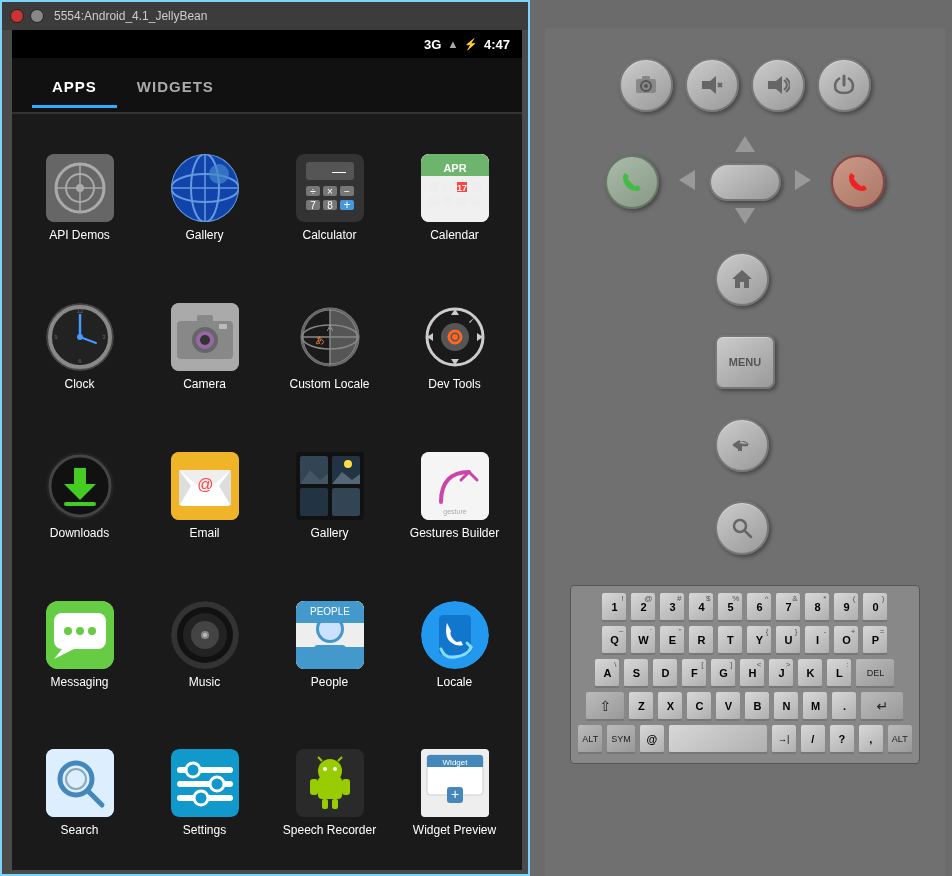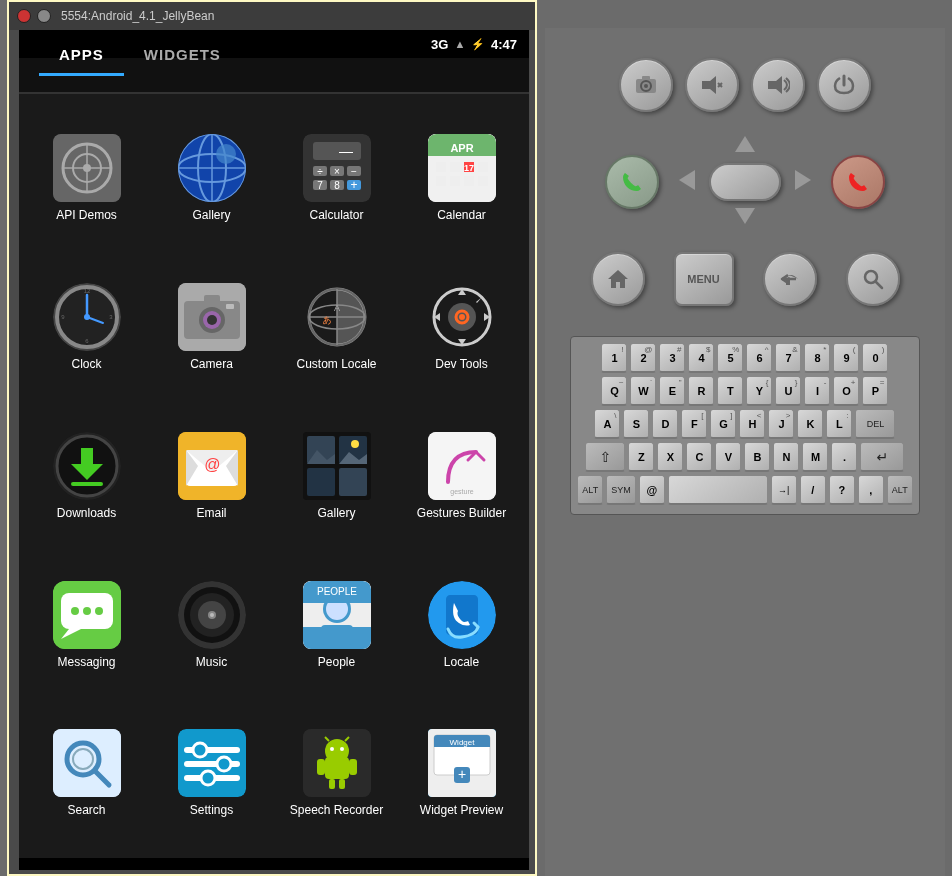--- a/index.html
+++ b/index.html
@@ -8,25 +8,25 @@
       height: 876px;
       background: #6b6b6b;
       font-family: 'Arial', sans-serif;
       overflow: hidden;
       position: relative;
     }
 
     
     .window {
       position: absolute;
-      top: 0; left: 7px;
+      top: 0; left: 0;
       width: 530px;
       height: 876px;
       background: #4a4a4a;
-      border: 2px solid #fef9c3;
+      border: 2px solid #7dd3fc;
     }
     .title-bar {
       height: 28px;
       background: #3c3c3c;
       display: flex;
       align-items: center;
       padding: 0 8px;
       gap: 6px;
     }
     .title-btn {
@@ -66,23 +66,23 @@
     .status-bar-text {
       color: #fff;
       font-size: 13px;
       font-weight: bold;
     }
 
     
     .tab-bar {
       display: flex;
       background: #111;
-      height: 36px;
+      height: 56px;
       align-items: flex-end;
-      padding: 16px 20px;
+      padding: 4px 20px;
       border-bottom: 2px solid #333;
     }
     .tab {
       color: #aaa;
       font-size: 15px;
       font-weight: bold;
       padding: 10px 20px;
       cursor: pointer;
       border-bottom: 3px solid transparent;
       letter-spacing: 1px;
@@ -185,20 +185,21 @@
       cursor: pointer;
       box-shadow: 2px 2px 4px rgba(0,0,0,0.4);
       font-size: 22px;
       color: #ee2222;
     }
 
     
     .nav-row {
       display: flex;
       gap: 29px;
+      flex-direction: column;
     }
 
     
     .keyboard {
       background: #888;
       border: 1px solid #555;
       padding: 6px;
       border-radius: 4px;
       margin-top: 10px;
     }

